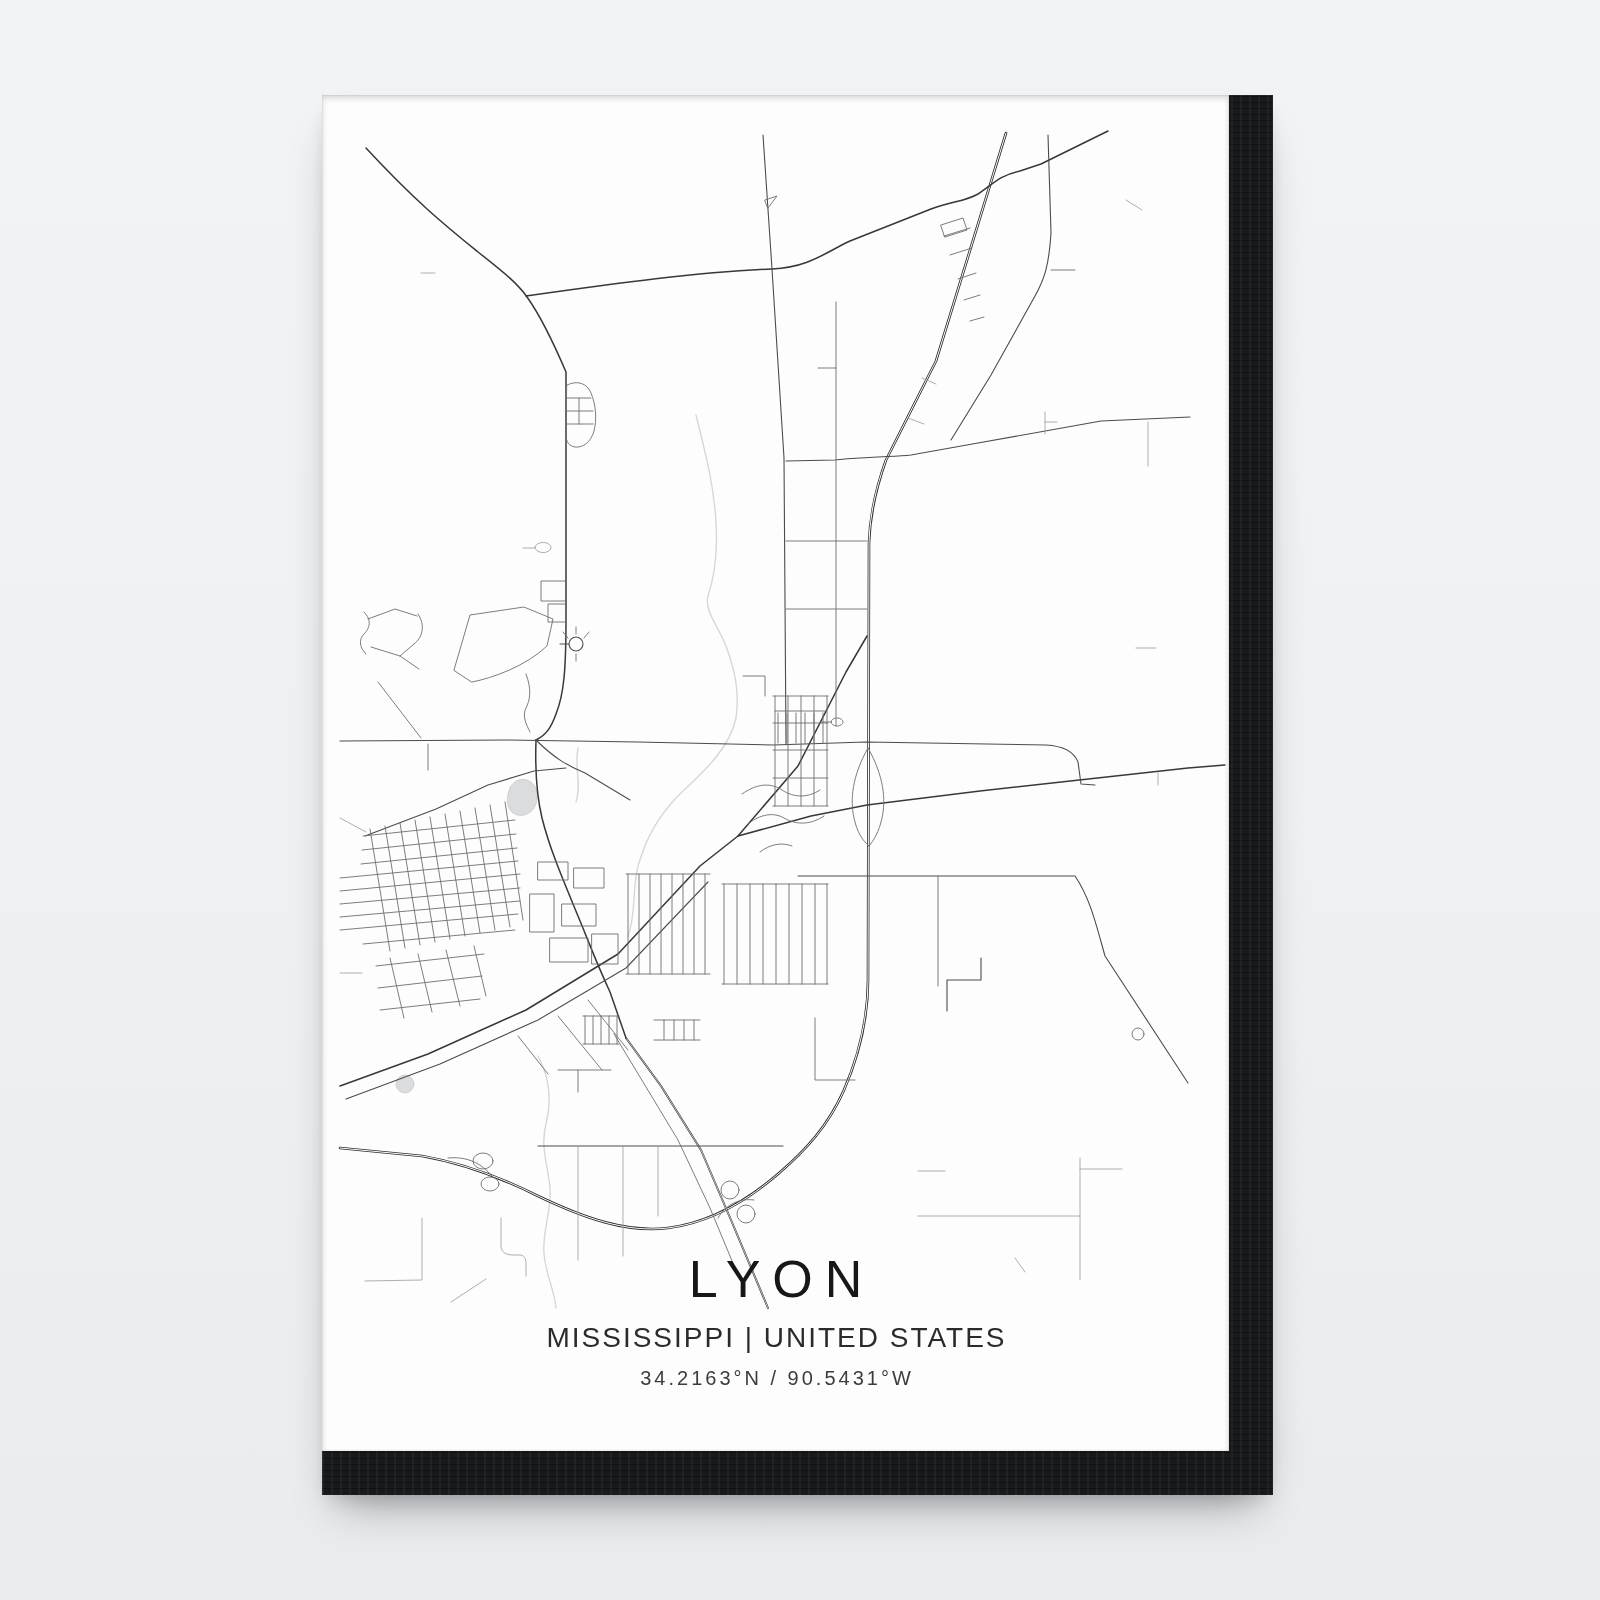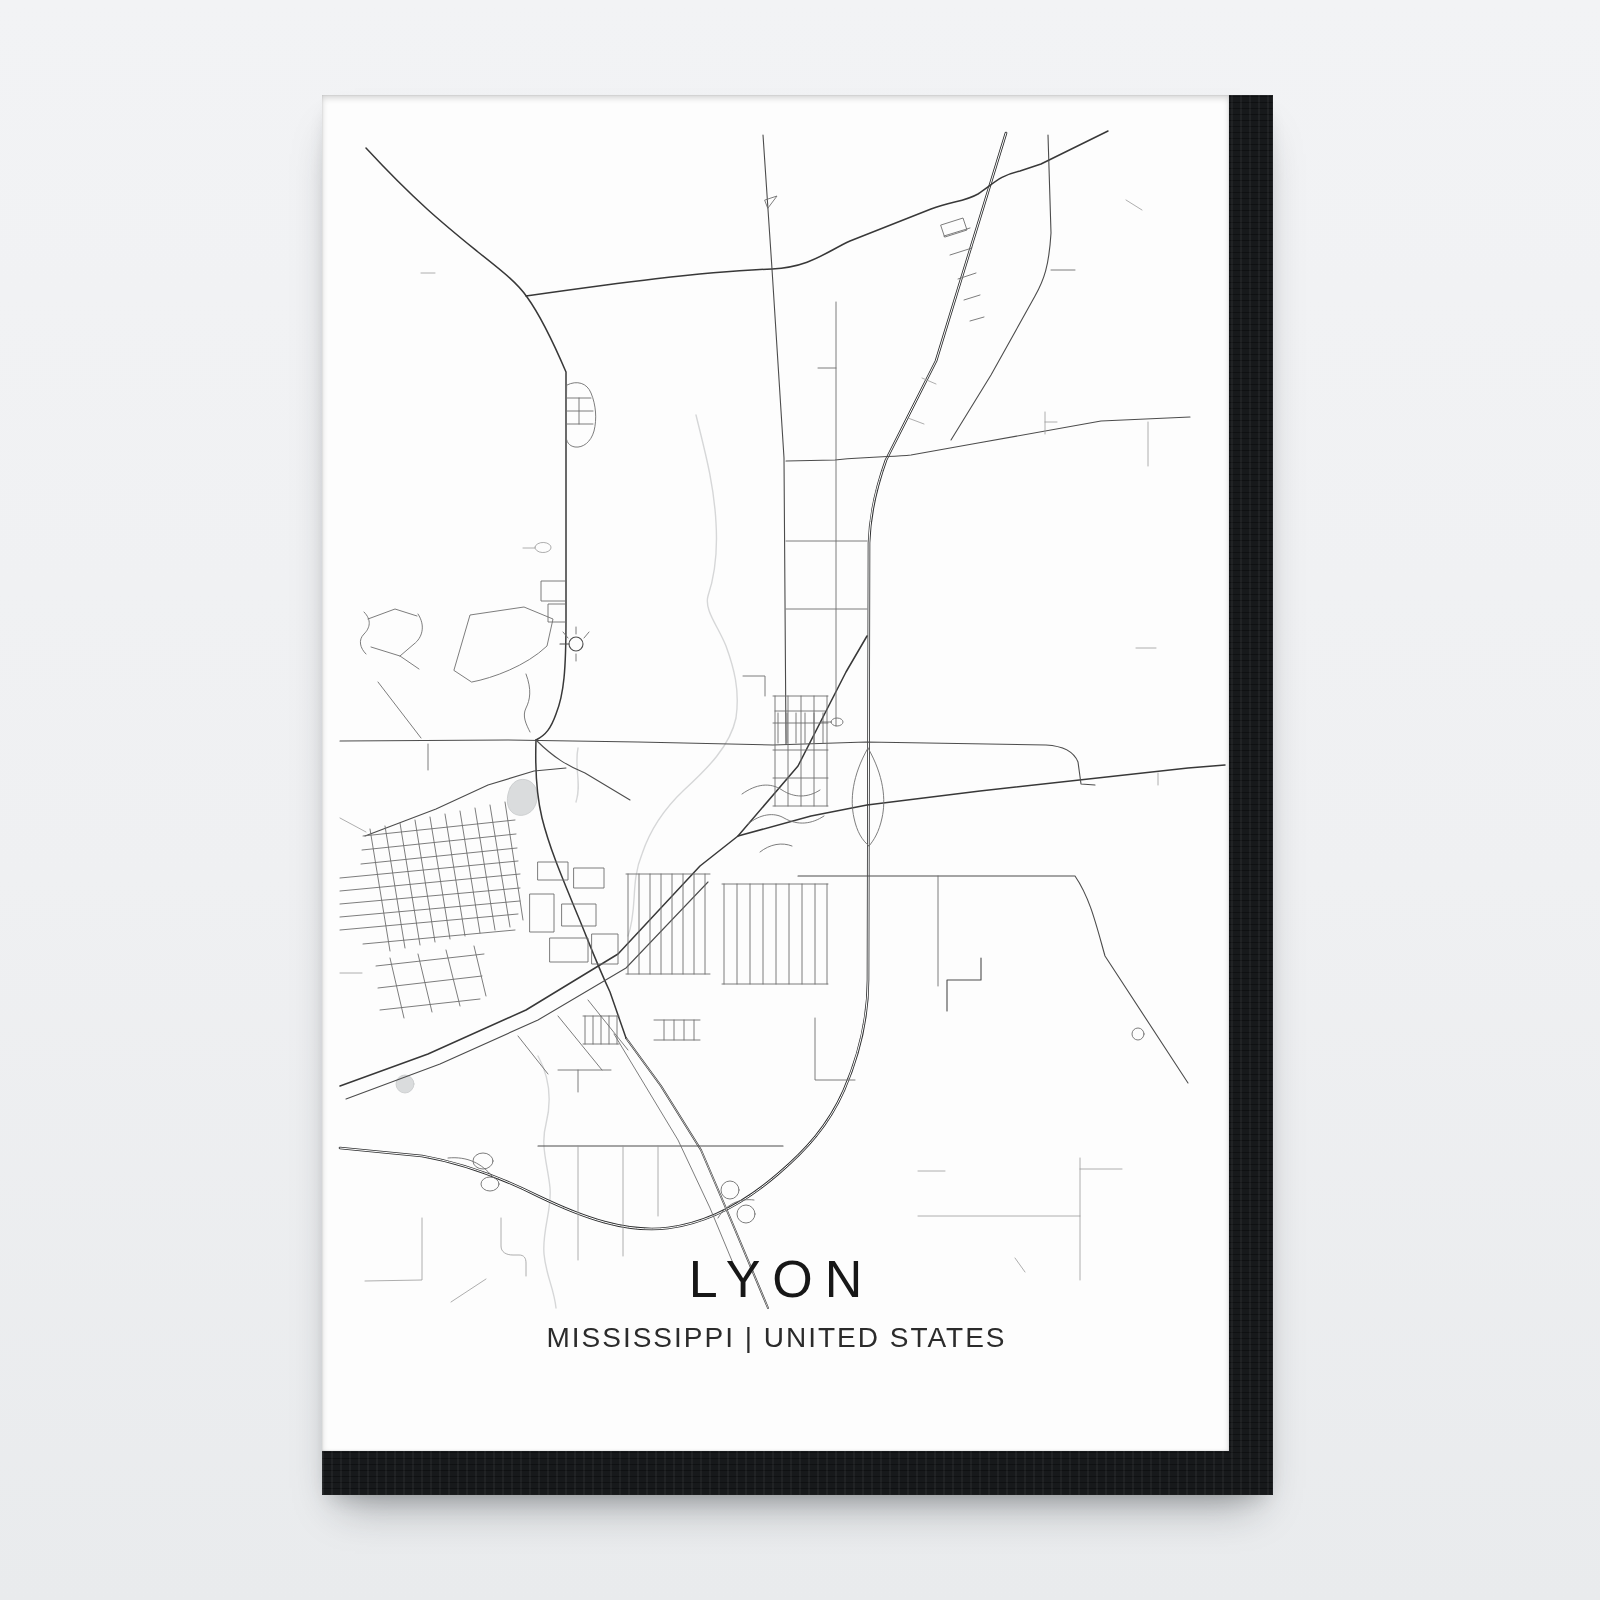--- a/index.html
+++ b/index.html
@@ -151,16 +151,19 @@
       </g>
     </svg>
 
     <div class="caption">
       <div>
         <span class="title">LYON</span>
       </div>
       <div class="subtitle">
         <span>MISSISSIPPI | UNITED STATES</span>
       </div>
+      <div class="coords">
+        <span>34.2163°N / 90.5431°W</span>
+      </div>
     </div>
 
   </div>
 </div>
 
 </body></html>

